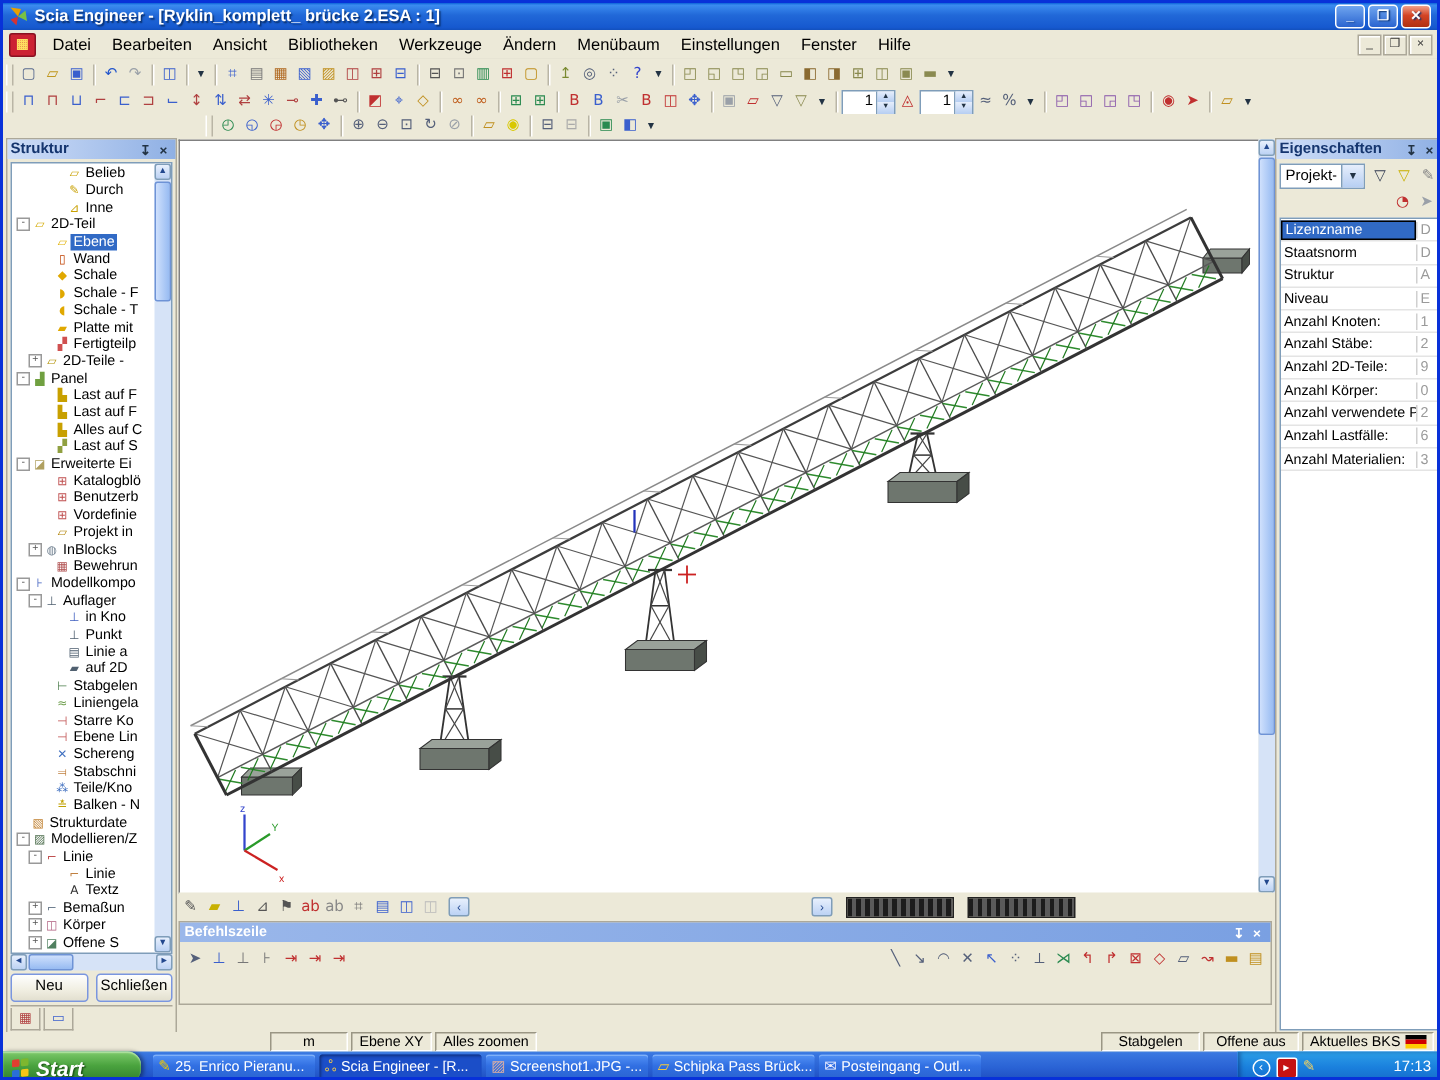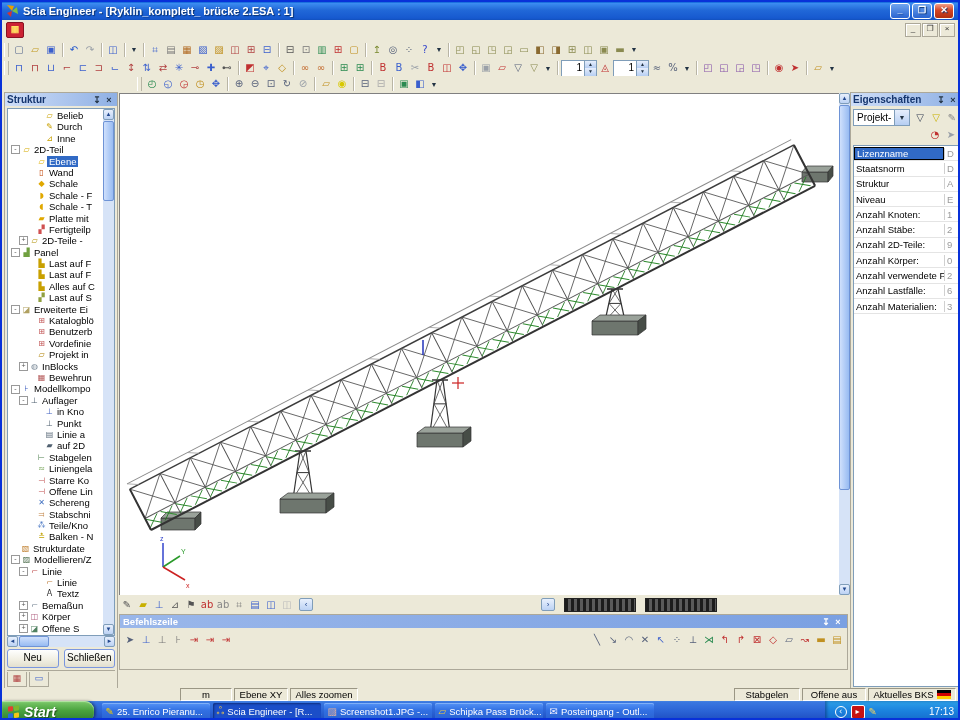--- a/index.html
+++ b/index.html
@@ -136,20 +136,33 @@
     <span>Scia Engineer - [Ryklin_komplett_ brücke 2.ESA : 1]</span>
     <span class="winbtns">
       <span class="wbtn">_</span>
       <span class="wbtn">❐</span>
       <span class="wbtn close">✕</span>
     </span>
   </div>
 
   <div class="menubar">
     <span class="docicon">▦</span>
+    <span class="tstrip">
+
+    <span class="mitem">Datei</span>
+        <span class="mitem">Bearbeiten</span>
+        <span class="mitem">Ansicht</span>
+        <span class="mitem">Bibliotheken</span>
+        <span class="mitem">Werkzeuge</span>
+        <span class="mitem">Ändern</span>
+        <span class="mitem">Menübaum</span>
+        <span class="mitem">Einstellungen</span>
+        <span class="mitem">Fenster</span>
+        <span class="mitem">Hilfe</span>
+      </span>
     <span class="mdibtns">
       <span class="mdib">_</span>
       <span class="mdib">❐</span>
       <span class="mdib">×</span>
     </span>
   </div>
 
   <div id="tb1" class="toolbar">
     <span class="grip"></span>
     <span class="tstrip">
@@ -510,21 +523,21 @@
             <span class="tlbl">Liniengela</span>
           </div>
           <div class="trow" style="padding-left: 18px;">
             <span class="texp"></span>
             <span class="tico" style="color: rgb(192, 80, 80);">⊣</span>
             <span class="tlbl">Starre Ko</span>
           </div>
           <div class="trow" style="padding-left: 18px;">
             <span class="texp"></span>
             <span class="tico" style="color: rgb(192, 80, 80);">⊣</span>
-            <span class="tlbl">Offene Lin</span>
+            <span class="tlbl">Ebene Lin</span>
           </div>
           <div class="trow" style="padding-left: 18px;">
             <span class="texp"></span>
             <span class="tico" style="color: rgb(64, 112, 192);">✕</span>
             <span class="tlbl">Schereng</span>
           </div>
           <div class="trow" style="padding-left: 18px;">
             <span class="texp"></span>
             <span class="tico" style="color: rgb(192, 128, 64);">⫤</span>
             <span class="tlbl">Stabschni</span>

